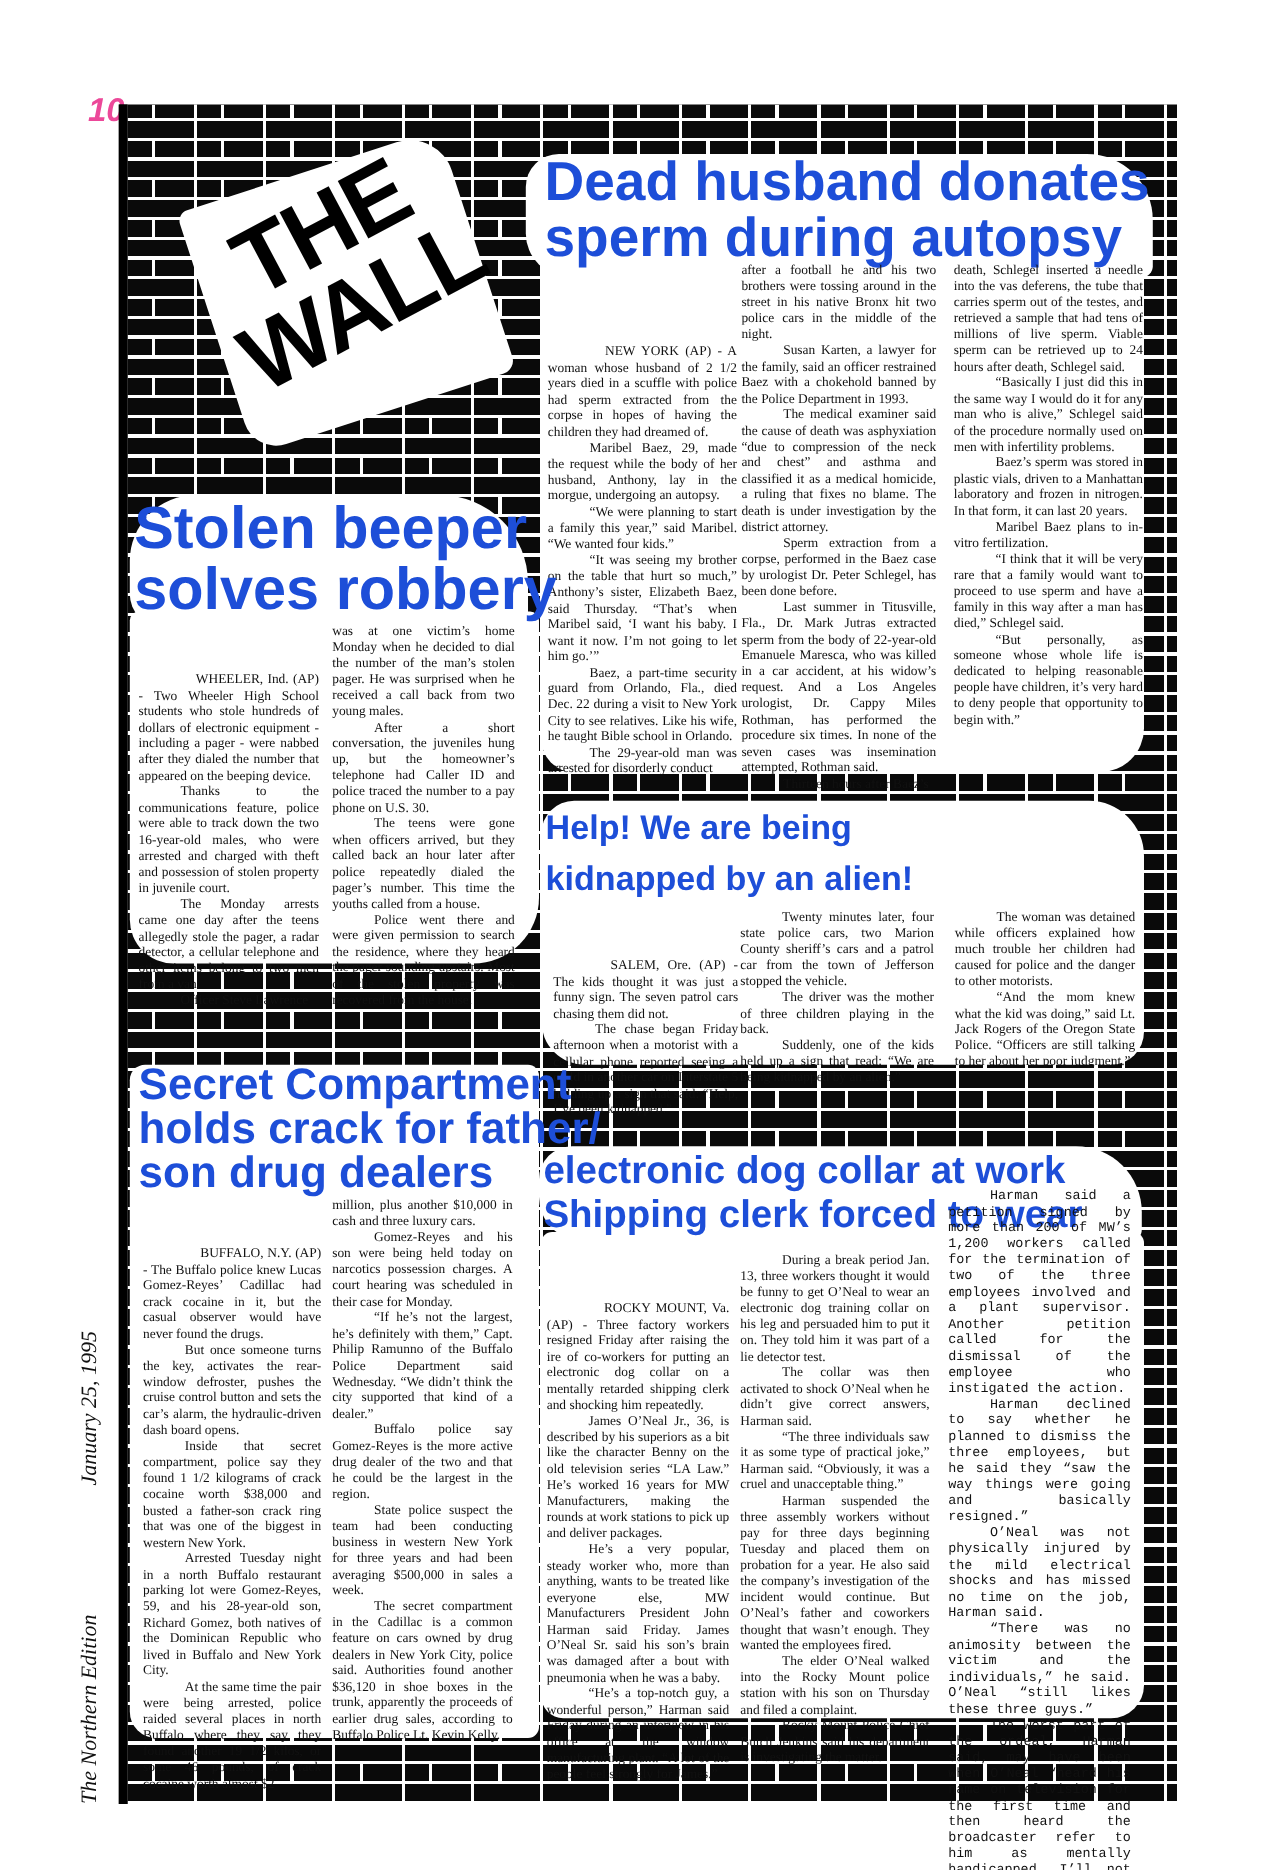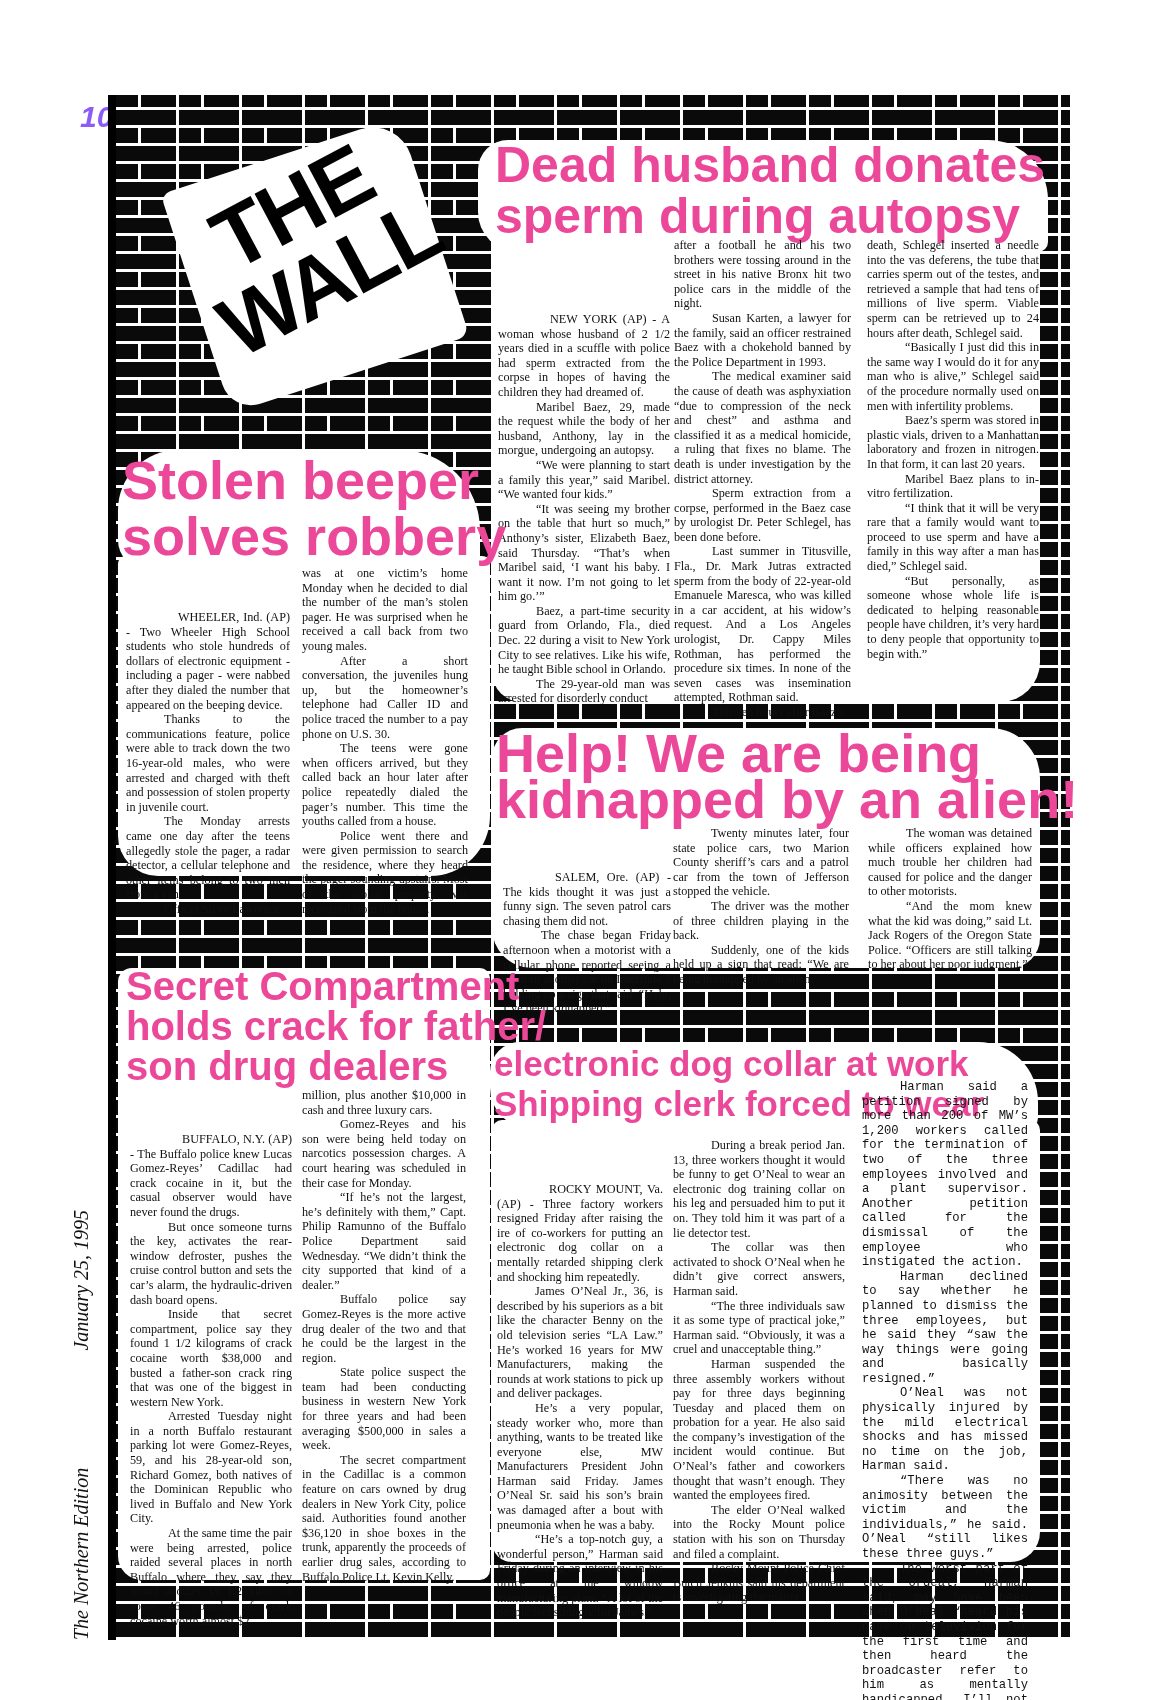--- a/index.html
+++ b/index.html
@@ -1,38 +1,38 @@
 <!DOCTYPE html>
 <html><head>
 <meta charset="utf-8">
 <style>
   html, body { margin:0; padding:0; background:#fff; }
   body { width:1150px; height:1700px; position:relative; overflow:hidden; font-family:"Liberation Serif", serif; color:#111; }
-  .page-num { position:absolute; left:80px; top:100px; font:italic bold 30px "Liberation Sans", sans-serif; color:#8b5cf6;text-align:right; }
+  .page-num { position:absolute; left:80px; top:84px; font:italic bold 30px "Liberation Sans", sans-serif; color:#ec4899;text-align:right; }
   .sidebar-text { position:absolute; left:70px; top:1640px; transform-origin:left top; transform:rotate(-90deg); font:italic 20px "Liberation Serif", serif; white-space:nowrap; width:430px; display:flex; justify-content:space-between; }
   .wall {
     position:absolute; left:108px; top:95px; width:954px; height:1545px;
     background-color:#0a0a0a;
     background-image:
       repeating-linear-gradient(0deg, #fff 0 3px, transparent 3px 18px),
       repeating-linear-gradient(90deg, transparent 0 60px, #fff 60px 63px);
     border-left:8px solid #000;
   }
   .wall-offset {
     position:absolute; left:108px; top:95px; width:954px; height:1545px;
     background-image:
       repeating-linear-gradient(90deg, transparent 0 30px, #fff 30px 33px, transparent 33px 63px);
     -webkit-mask-image: repeating-linear-gradient(0deg, transparent 0 18px, #000 18px 36px);
     mask-image: repeating-linear-gradient(0deg, transparent 0 18px, #000 18px 36px);
     pointer-events:none;
   }
   .blob { position:absolute; background:#fff; }
   .logo-blob { left:190px; top:150px; width:250px; height:230px; transform:rotate(-18deg); border-radius:10px 40px 12px 30px; }
   .logo { position:absolute; left:200px; top:160px; width:240px; height:200px; transform:rotate(-28deg); font:bold 86px "Liberation Sans", sans-serif; line-height:80px; text-align:center; color:#000; letter-spacing:-2px; }
-  .headline { position:absolute; font-family:"Liberation Sans", sans-serif; font-weight:bold; color:#ec4899; line-height:1.02; }
+  .headline { position:absolute; font-family:"Liberation Sans", sans-serif; font-weight:bold; color:#1d4ed8; line-height:1.02; }
   .article { position:absolute; font-size:12.2px; line-height:14.6px; text-align:justify; }
   .col { position:absolute; }
   .col p { margin:0; text-indent:38px; }
   .col p.first { text-indent:52px;margin-top:44px; }
   .col p.noindent { text-indent:0; }
 </style>
 </head>
 <body>
 
 <div class="page-num">10</div>
@@ -104,21 +104,21 @@
   </div>
   <div class="article col" style="left:302px;top:566px;width:166px;">
     <p class="noindent">was at one victim’s home Monday when he decided to dial the number of the man’s stolen pager. He was surprised when he received a call back from two young males.</p>
     <p>After a short conversation, the juveniles hung up, but the homeowner’s telephone had Caller ID and police traced the number to a pay phone on U.S. 30.</p>
     <p>The teens were gone when officers arrived, but they called back an hour later after police repeatedly dialed the pager’s number. This time the youths called from a house.</p>
     <p>Police went there and were given permission to search the residence, where they heard the pager sounding upstairs. Most of the stolen property was recovered from the house.</p>
   </div>
 </div>
 
 <div>
-  <div class="headline" style="left:496px;top:730px;font-size:54px;line-height:46px;">
+  <div class="headline" style="left:496px;top:730px;font-size:31px;line-height:46px;">
     <div>Help! We are being</div>
     <div>kidnapped by an alien!</div>
   </div>
   <div class="article col" style="left:503px;top:826px;width:168px;">
     <p class="first">SALEM, Ore. (AP) - The kids thought it was just a funny sign. The seven patrol cars chasing them did not.</p>
     <p>The chase began Friday afternoon when a motorist with a cellular phone reported seeing a child in another car on Interstate 5 holding up a sign that said: “Help, I’ve been kidnapped.”</p>
   </div>
   <div class="article col" style="left:673px;top:826px;width:176px;">
     <p>Twenty minutes later, four state police cars, two Marion County sheriff’s cars and a patrol car from the town of Jefferson stopped the vehicle.</p>
     <p>The driver was the mother of three children playing in the back.</p>

